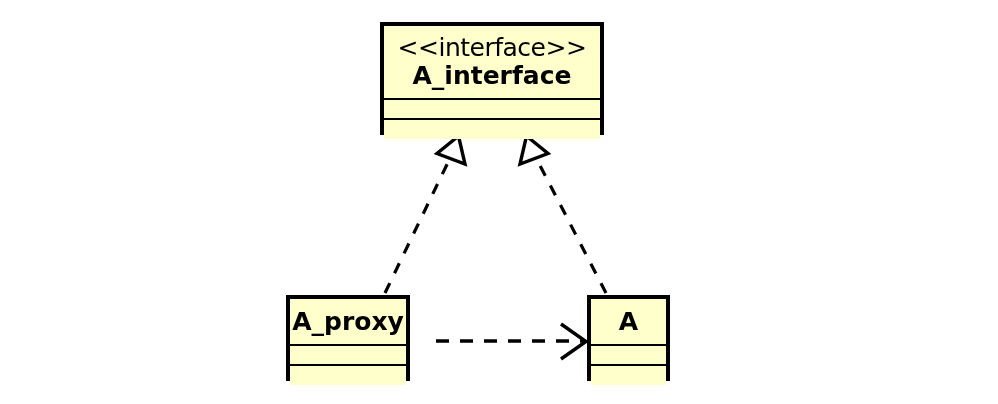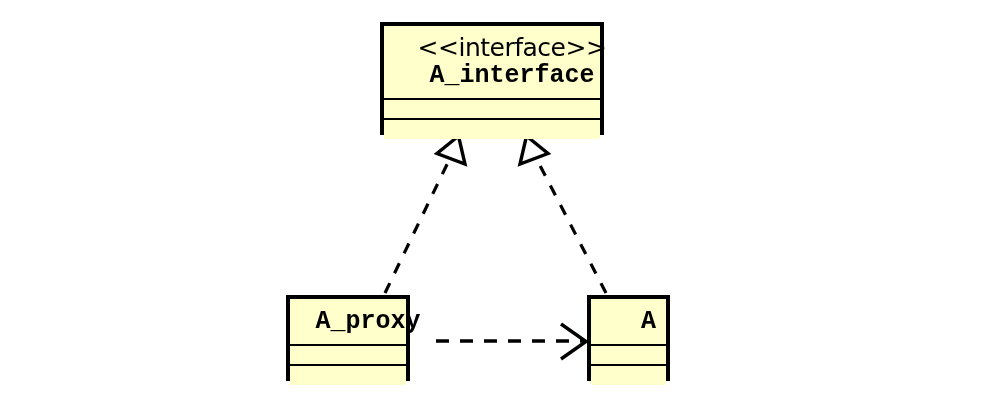--- a/index.html
+++ b/index.html
@@ -32,33 +32,31 @@
   .compartment-name {
     box-sizing: border-box;
     display: flex;
     flex-direction: column;
     align-items: center;
     justify-content: center;
     width: 100%;
     color: #000000;
     text-align: center;
     line-height: 1.12;
-    margin-left: 20px;
   }
   .stereotype {
     font-size: 25px;
     font-weight: normal;
     letter-spacing: -0.5px;
     white-space: nowrap;
   }
   .class-title {
     font-size: 25px;
     font-weight: bold;
     white-space: nowrap;
-    font-family: Liberation Mono, monospace;
   }
   .compartment-attrs,
   .compartment-ops {
     box-sizing: border-box;
     width: 100%;
     border-top: 2px solid #000000;
     background: #ffffcc;
   }
 </style>
 </head>

